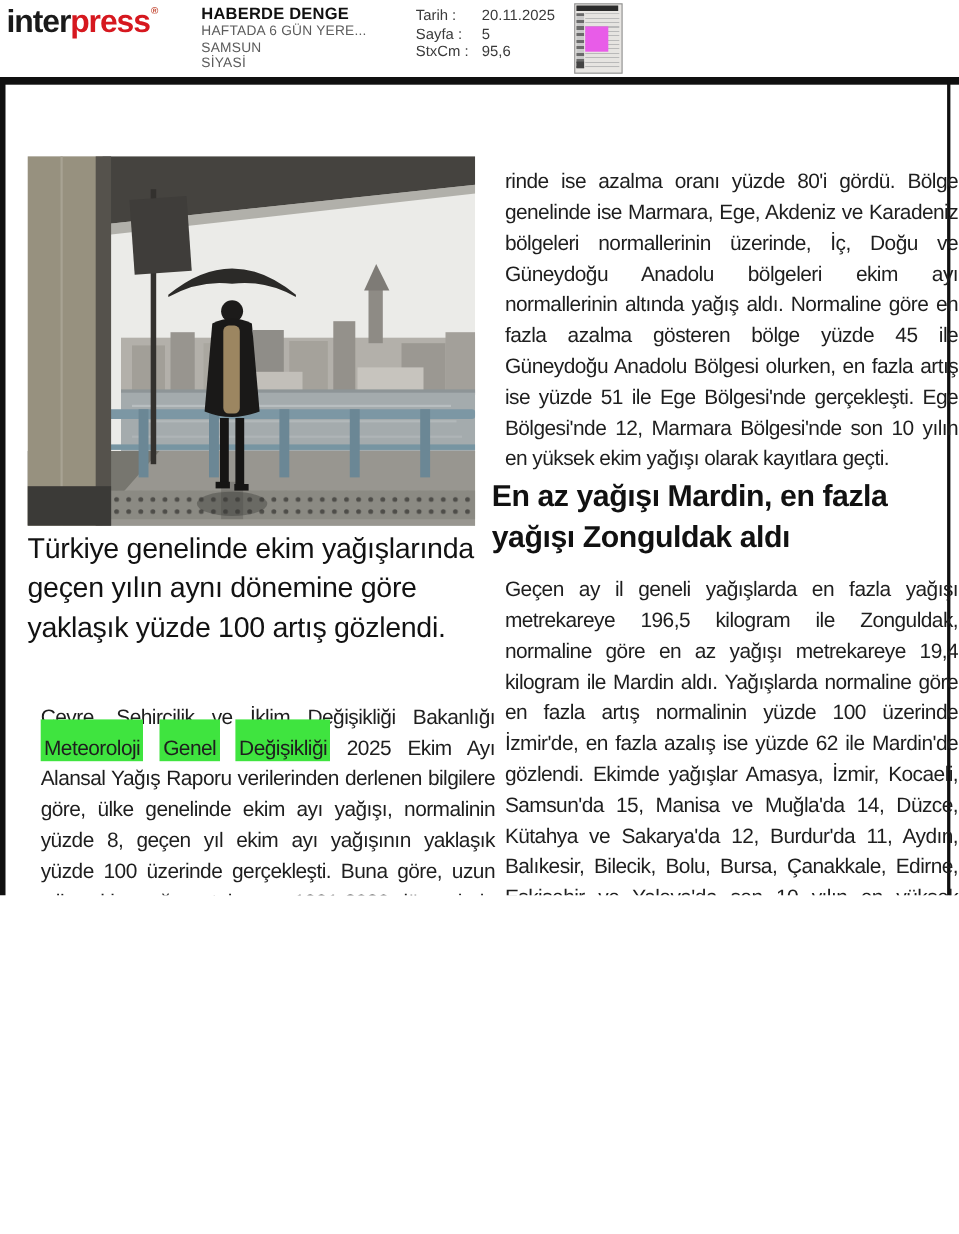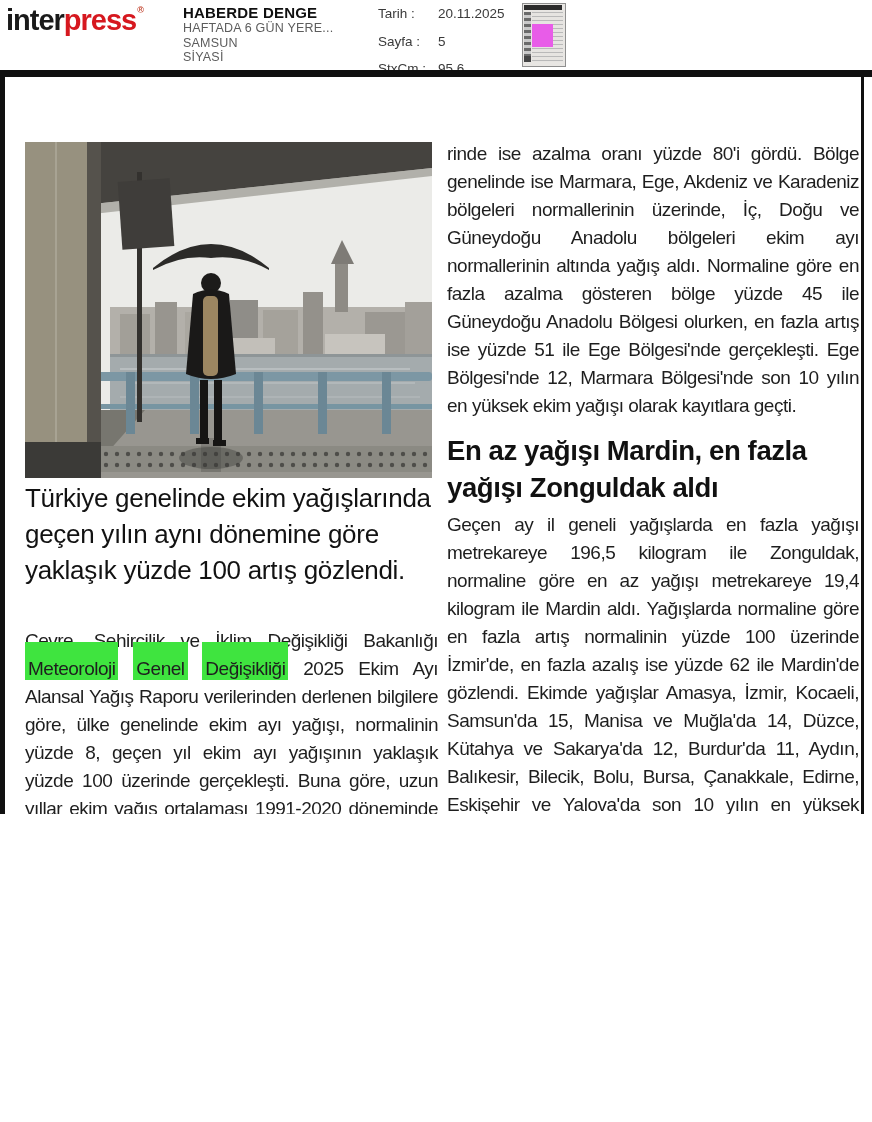--- a/index.html
+++ b/index.html
@@ -9,21 +9,21 @@
   }
   
   .clip-header{position:absolute;left:0;top:0;width:872px;height:70px;background:#ffffff;}
   .logo{position:absolute;left:6px;top:4px;font-size:29px;font-weight:bold;letter-spacing:-1px;line-height:32px;}
   .logo .inter{color:#1a1a1a;}
   .logo .press{color:#d6181f;}
   .logo .tm{display:inline-block;font-size:9px;color:#c2442f;vertical-align:top;margin-left:1px;line-height:12px;}
   .pub{position:absolute;left:163px;top:5px;margin-left:20px;}
   .pub-name{font-size:15px;font-weight:bold;color:#101010;line-height:16px;letter-spacing:.2px;}
   .pub-line{font-size:12.5px;color:#5c5c5c;line-height:14.5px;letter-spacing:.2px;}
-  .meta{position:absolute;left:378px;top:6px;display:grid;grid-template-columns:60px auto;row-gap:12px;
+  .meta{position:absolute;left:378px;top:6px;display:grid;grid-template-columns:60px auto;row-gap:1px;
         font-size:13.5px;color:#3a3a3a;line-height:15.5px;}
   .thumb{position:absolute;left:522px;top:3px;width:42px;height:62px;background:#e8e6e3;border:1px solid #8f8f8f;}
   .t-top{position:absolute;left:1px;top:1px;width:38px;height:5px;background:#2c2c2c;}
   .t-colL{position:absolute;left:1px;top:8px;width:7px;height:50px;
           background:repeating-linear-gradient(180deg,#6a6a6a 0 3px,#c9c9c9 3px 6px);}
   .t-body{position:absolute;left:9px;top:8px;width:31px;height:50px;
           background:repeating-linear-gradient(180deg,#b9b9b9 0 1px,#e6e4e1 1px 4px);}
   .t-block{position:absolute;left:9px;top:20px;width:21px;height:23px;background:#e85ce8;}
   .t-foot{position:absolute;left:1px;top:52px;width:7px;height:6px;background:#444;}
   
@@ -40,21 +40,21 @@
   }
   
   .photo{position:absolute;left:25px;top:142px;width:407px;height:336px;}
   
   .standfirst{
     position:absolute;left:25px;top:480px;width:410px;
     font-size:26px;line-height:36px;font-weight:normal;letter-spacing:-.3px;color:#121212;
   }
   .bodytext{
     font-size:19px;line-height:28px;letter-spacing:-.5px;color:#1e1e1e;
-    text-align:justify;margin:0;
+    text-align:justify;margin:12px;
   }
   .left-body{position:absolute;left:25px;top:627px;width:413px;}
   .right-body-1{position:absolute;left:447px;top:140px;width:412px;}
   .subheading{
     position:absolute;left:447px;top:432px;width:412px;
     font-size:27.5px;line-height:37px;font-weight:bold;letter-spacing:-.4px;color:#111;
   }
   .right-body-2{position:absolute;left:447px;top:511px;width:412px;}
   mark.hl{background:#3fe43f;color:inherit;padding:16px 3px 1px 3px;}
   .agency{font-weight:bold;}

